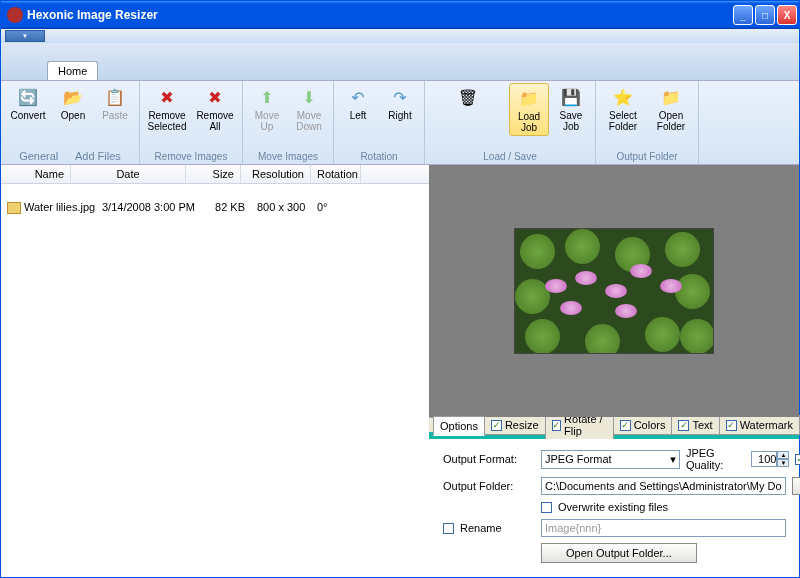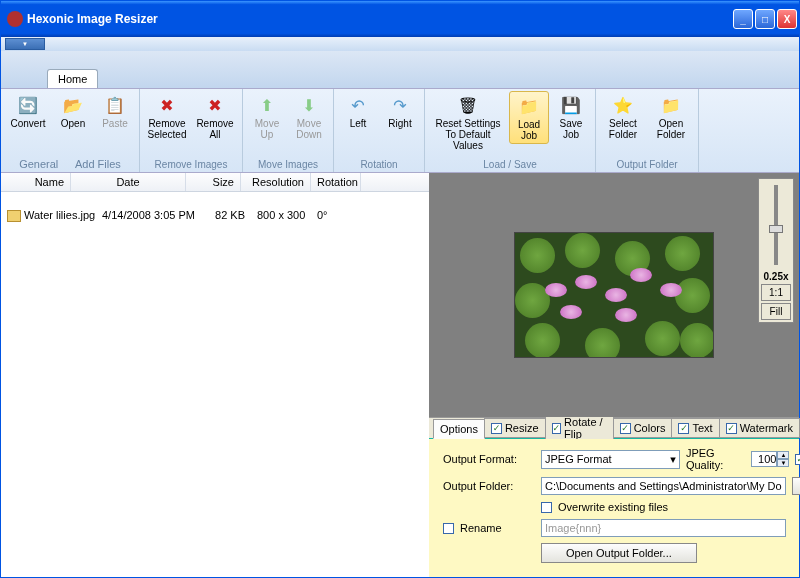--- a/index.html
+++ b/index.html
@@ -1,18 +1,18 @@
 <!DOCTYPE html>
 <html><head>
 <meta charset="utf-8">
 <style>
 * { margin: 0; padding: 0; box-sizing: border-box; font-family: Tahoma, sans-serif; font-size: 11px; }
 body { background: #ece9d8; }
 .window { width: 800px; height: 578px; border: 1px solid #0054e3; background: #fff; display: flex; flex-direction: column; }
-.titlebar { height: 36px; background: linear-gradient(180deg, #3a94ff 0%, #0054e3 10%, #0054e3 90%, #003db2 100%); display: flex; align-items: center; padding: 0 2px; color: #fff; }
+.titlebar { height: 28px; background: linear-gradient(180deg, #3a94ff 0%, #0054e3 10%, #0054e3 90%, #003db2 100%); display: flex; align-items: center; padding: 0 2px; color: #fff; }
 .titlebar .icon { width: 16px; height: 16px; margin: 0 4px; background: #b03030; border-radius: 8px; }
 .titlebar .title { flex: 1; font-weight: bold; font-size: 12px; }
 .winbtns { display: flex; gap: 2px; }
 .winbtn { width: 20px; height: 20px; border: 1px solid #fff; border-radius: 3px; display: flex; align-items: center; justify-content: center; font-weight: bold; color: #fff; font-size: 10px; cursor: default; }
 .winbtn.min, .winbtn.max { background: linear-gradient(#6fa7ff, #2b67d8); }
 .winbtn.close { background: linear-gradient(#f88, #d33); }
 .menubar { height: 14px; background: linear-gradient(#e8f0fb, #c9dcf2); display: flex; align-items: center; }
 .menubar .dropdown { width: 40px; height: 12px; background: linear-gradient(#5d8fd2, #3b6fb5); margin-left: 4px; border: 1px solid #2a5ca0; display:flex; align-items:center; justify-content:center; color:#fff; font-size:6px;}
 .tabs-row { height: 38px; background: linear-gradient(#dce7f5, #c2d6ee); display: flex; align-items: flex-end; padding-left: 46px; border-bottom: 1px solid #aac; }
 .tab { background: #fff; border: 1px solid #9ab; border-bottom: none; padding: 3px 10px; border-radius: 3px 3px 0 0; }
@@ -35,25 +35,25 @@
 .fl-row .cell { padding: 1px 6px; white-space: nowrap; overflow: hidden; }
 .right-pane { flex: 1; display: flex; flex-direction: column; min-width: 0; background: #ece9d8; }
 .preview-area { flex: 1; background: #808080; display: flex; align-items: center; justify-content: center; position: relative; border: 1px solid #808080;}
 .preview-img { width: 200px; height: 126px; background: #2d4a1e; border: 1px solid #444; position: relative; overflow: hidden; }
 .petal { position: absolute; width: 22px; height: 14px; background: radial-gradient(circle, #e9b5e3, #c968c1); border-radius: 50%; }
 .leaf { position: absolute; width: 35px; height: 35px; background: radial-gradient(circle, #6fa640, #4a7a25); border-radius: 50%; }
 .zoomctl { position: absolute; right: 4px; top: 4px; width: 36px; background: #ece9d8; border: 1px solid #888; display: flex; flex-direction: column; align-items: center; padding: 2px; gap: 2px; }
 .zoomslider { width: 4px; height: 80px; background: #888; margin: 4px 0; position: relative; }
 .zoomthumb { position: absolute; left: -5px; top: 40px; width: 14px; height: 8px; background: #ddd; border: 1px solid #777; }
 .zoombtn { width: 30px; padding: 2px; border: 1px solid #888; background: #ece9d8; text-align: center; font-size: 10px; }
-.bottom-tabs { height: 22px; background: #ece9d8; display: flex; align-items: center; border-top: 1px solid #999; border-bottom: 1px solid #14b8a6; padding-left: 4px; }
+.bottom-tabs { height: 22px; background: #ece9d8; display: flex; align-items: center; border-top: 1px solid #999; border-bottom: 7px solid #14b8a6; padding-left: 4px; }
 .btab { padding: 3px 6px; border: 1px solid #999; margin-right: -1px; background: #ece9d8; display: flex; align-items: center; gap: 3px; font-size: 10px; }
 .btab.active { background: #fcfcfc; border-bottom: 1px solid #fcfcfc; position: relative; top: 1px; }
 .chk { width: 11px; height: 11px; border: 1px solid #3868aa; background: #fff; display: inline-flex; align-items: center; justify-content: center; color: #2a7a2a; font-size: 9px; }
-.options-panel { flex: 0 0 auto; background: #fef9c3; padding: 8px 14px 14px; display: grid; grid-template-columns: 90px 1fr; row-gap: 6px; column-gap: 8px; align-items: center; }
+.options-panel { flex: 0 0 auto; background: #ffffff; padding: 8px 14px 14px; display: grid; grid-template-columns: 90px 1fr; row-gap: 6px; column-gap: 8px; align-items: center; }
 .options-panel label { font-size: 11px; }
 .sel, .txt { border: 1px solid #7f9db9; background: #fff; padding: 2px 3px; font-size: 11px; }
 .sel { width: 160px; display: inline-flex; justify-content: space-between; align-items: center; }
 .btn { border: 1px solid #888; background: linear-gradient(#fdfdfd, #e4e4de); padding: 2px 10px; font-size: 11px; }
 .row { display: flex; align-items: center; gap: 6px; }
 .spinner { width: 38px; display: inline-flex; }
 .spinner input { width: 26px; border: 1px solid #7f9db9; text-align: right; padding: 1px 0; font-size: 11px; }
 .spinbtns { display:flex; flex-direction:column; }
 .spinbtns span { width:12px; height:8px; border:1px solid #7f9db9; font-size:6px; text-align:center; line-height:6px; background:#e8eef7; }
 .filename-preview { font-style: italic; color: #333; font-size: 10px; }
@@ -134,21 +134,20 @@
             <div class="ricon" style="color:#59c">↷</div>
             <div class="rlabel">Right</div>
           </div>
       </div>
       <div class="glabel">Rotation</div>
     </div>
     <div class="rgroup">
       <div class="body">
         <div class="rbtn wide">
             <div class="ricon">🗑</div>
-            <div class="rlabel">Reset Settings To Default Values</div>
           </div>
         <div class="rbtn narrow highlight">
             <div class="ricon">📁</div>
             <div class="rlabel">Load Job</div>
           </div>
         <div class="rbtn narrow">
             <div class="ricon">💾</div>
             <div class="rlabel">Save Job</div>
           </div>
       </div>
@@ -173,21 +172,21 @@
     <div class="filelist">
       <div class="fl-header">
         <div class="col col-name" style="text-align:right">Name</div>
         <div class="col col-date" style="text-align:center">Date</div>
         <div class="col col-size">Size</div>
         <div class="col col-res">Resolution</div>
         <div class="col col-rot">Rotation</div>
       </div>
       <div class="fl-row">
         <div class="cell" style="width:95px"><span class="ficon"></span><span>Water lilies.jpg</span></div>
-        <div class="cell" style="width:105px">4/14/2008 3:05 PM</div>
+        <div class="cell" style="width:105px">3/14/2008 3:00 PM</div>
         <div class="cell" style="width:50px;text-align:right">82 KB</div>
         <div class="cell" style="width:60px;text-align:right">800 x 300</div>
         <div class="cell" style="width:40px">0°</div>
       </div>
     </div>
 
     <div class="right-pane">
       <div class="preview-area">
         <div class="preview-img">
           <div class="leaf" style="left:5px;top:5px"></div>
@@ -201,28 +200,20 @@
             <div class="leaf" style="left:130px;top:88px"></div>
             <div class="leaf" style="left:165px;top:90px"></div>
           <div class="petal" style="left:30px;top:50px"></div>
             <div class="petal" style="left:60px;top:42px"></div>
             <div class="petal" style="left:90px;top:55px"></div>
           <div class="petal" style="left:115px;top:35px"></div>
             <div class="petal" style="left:145px;top:50px"></div>
             <div class="petal" style="left:45px;top:72px"></div>
             <div class="petal" style="left:100px;top:75px"></div>
         </div>
-        <div class="zoomctl">
-          <div class="zoomslider">
-              <div class="zoomthumb"></div>
-            </div>
-          <div style="font-size:10px;font-weight:bold">0.25x</div>
-          <div class="zoombtn">1:1</div>
-          <div class="zoombtn">Fill</div>
-        </div>
       </div>
 
       <div class="bottom-tabs">
         <div class="btab active">
             <span>Options</span>
           </div>
         <div class="btab">
             <span class="chk">✓</span>
             <span>Resize</span>
           </div>

